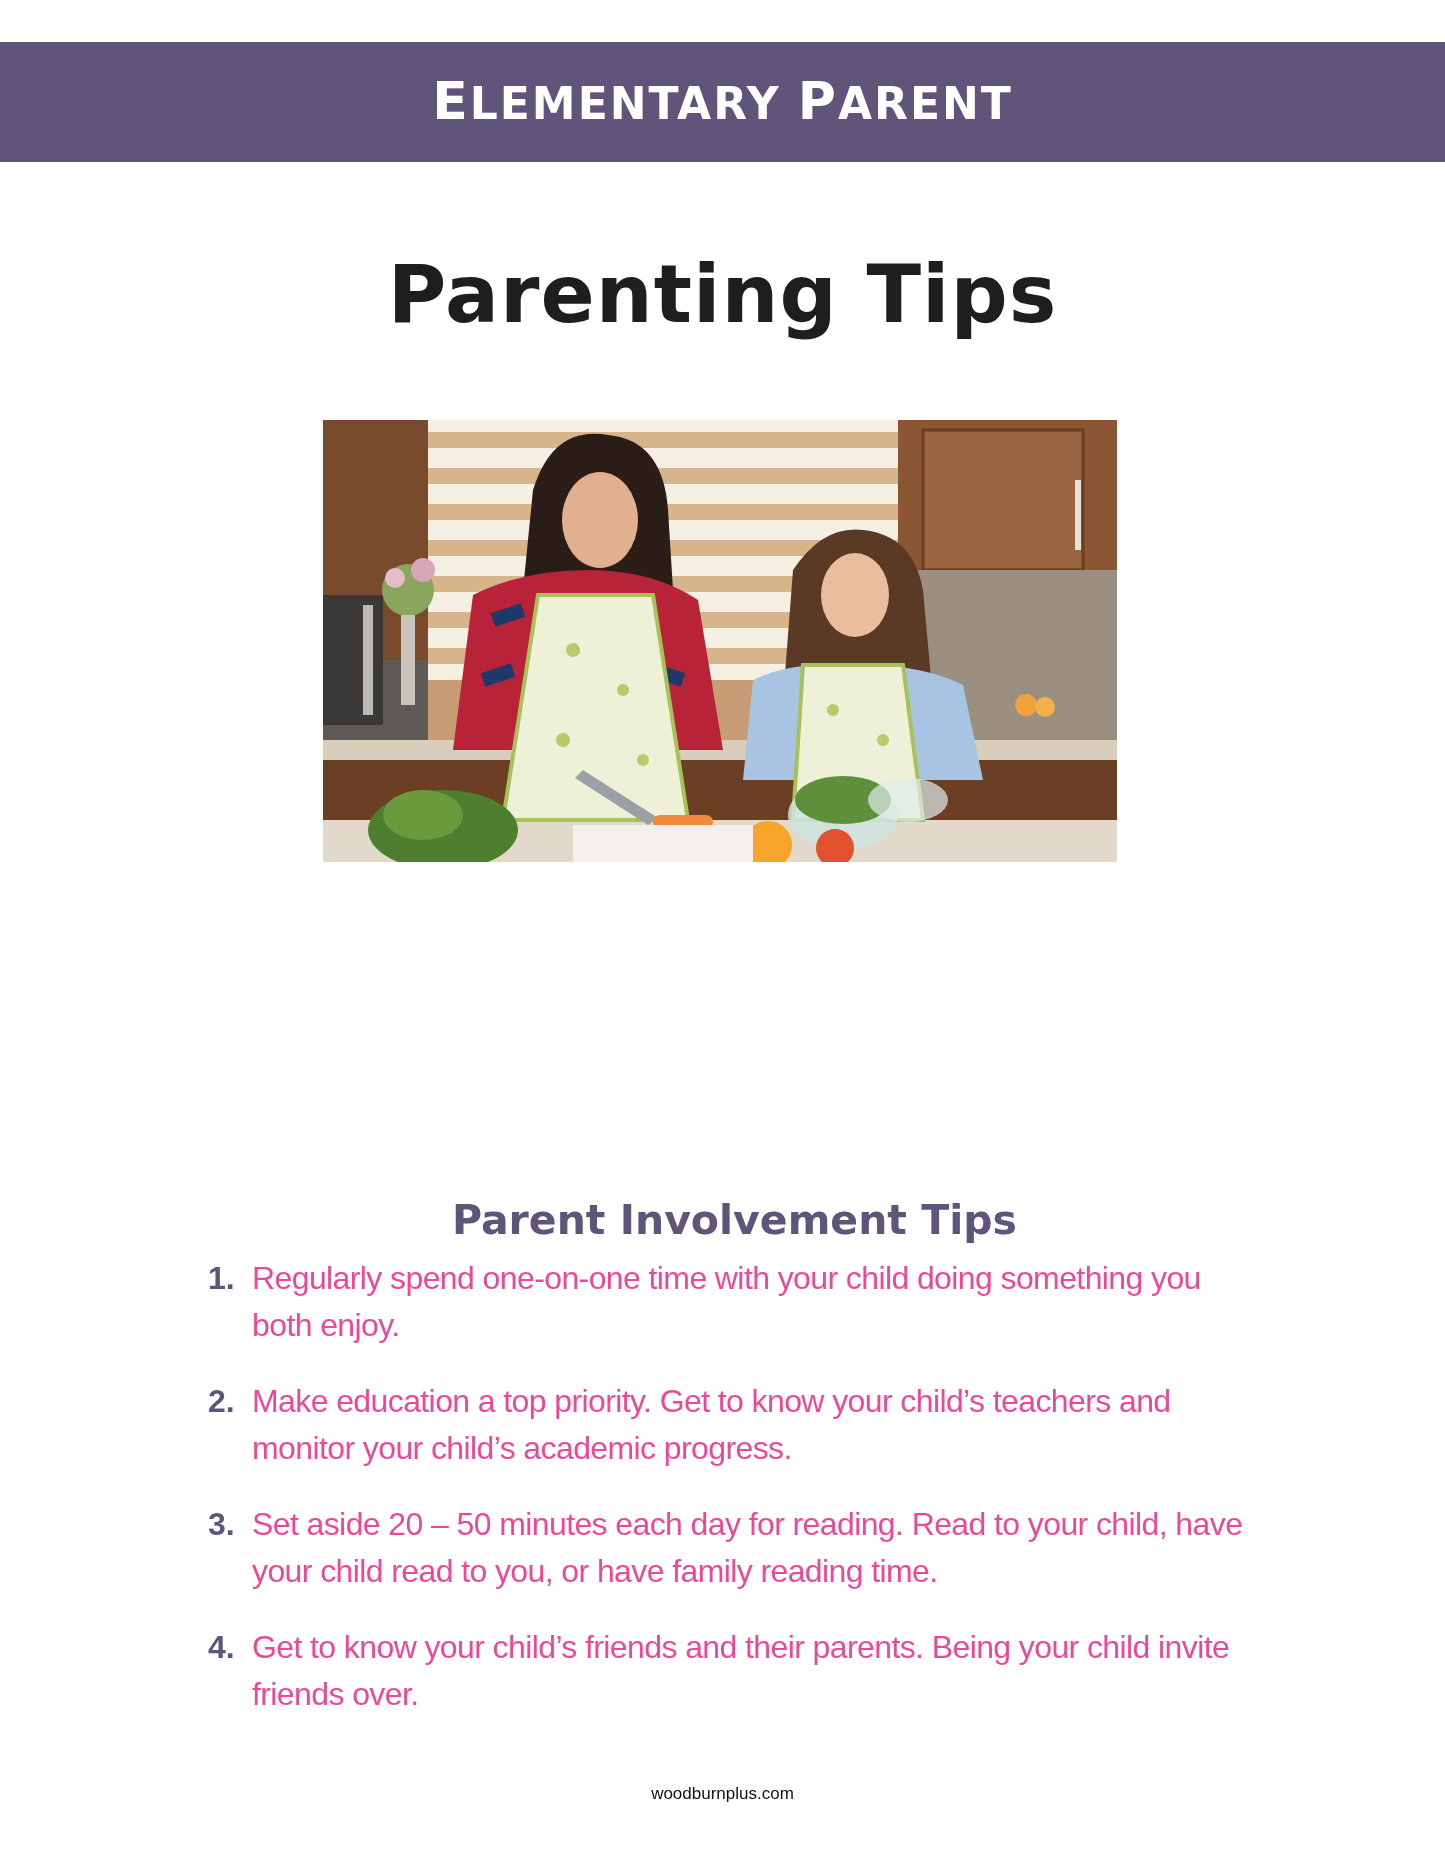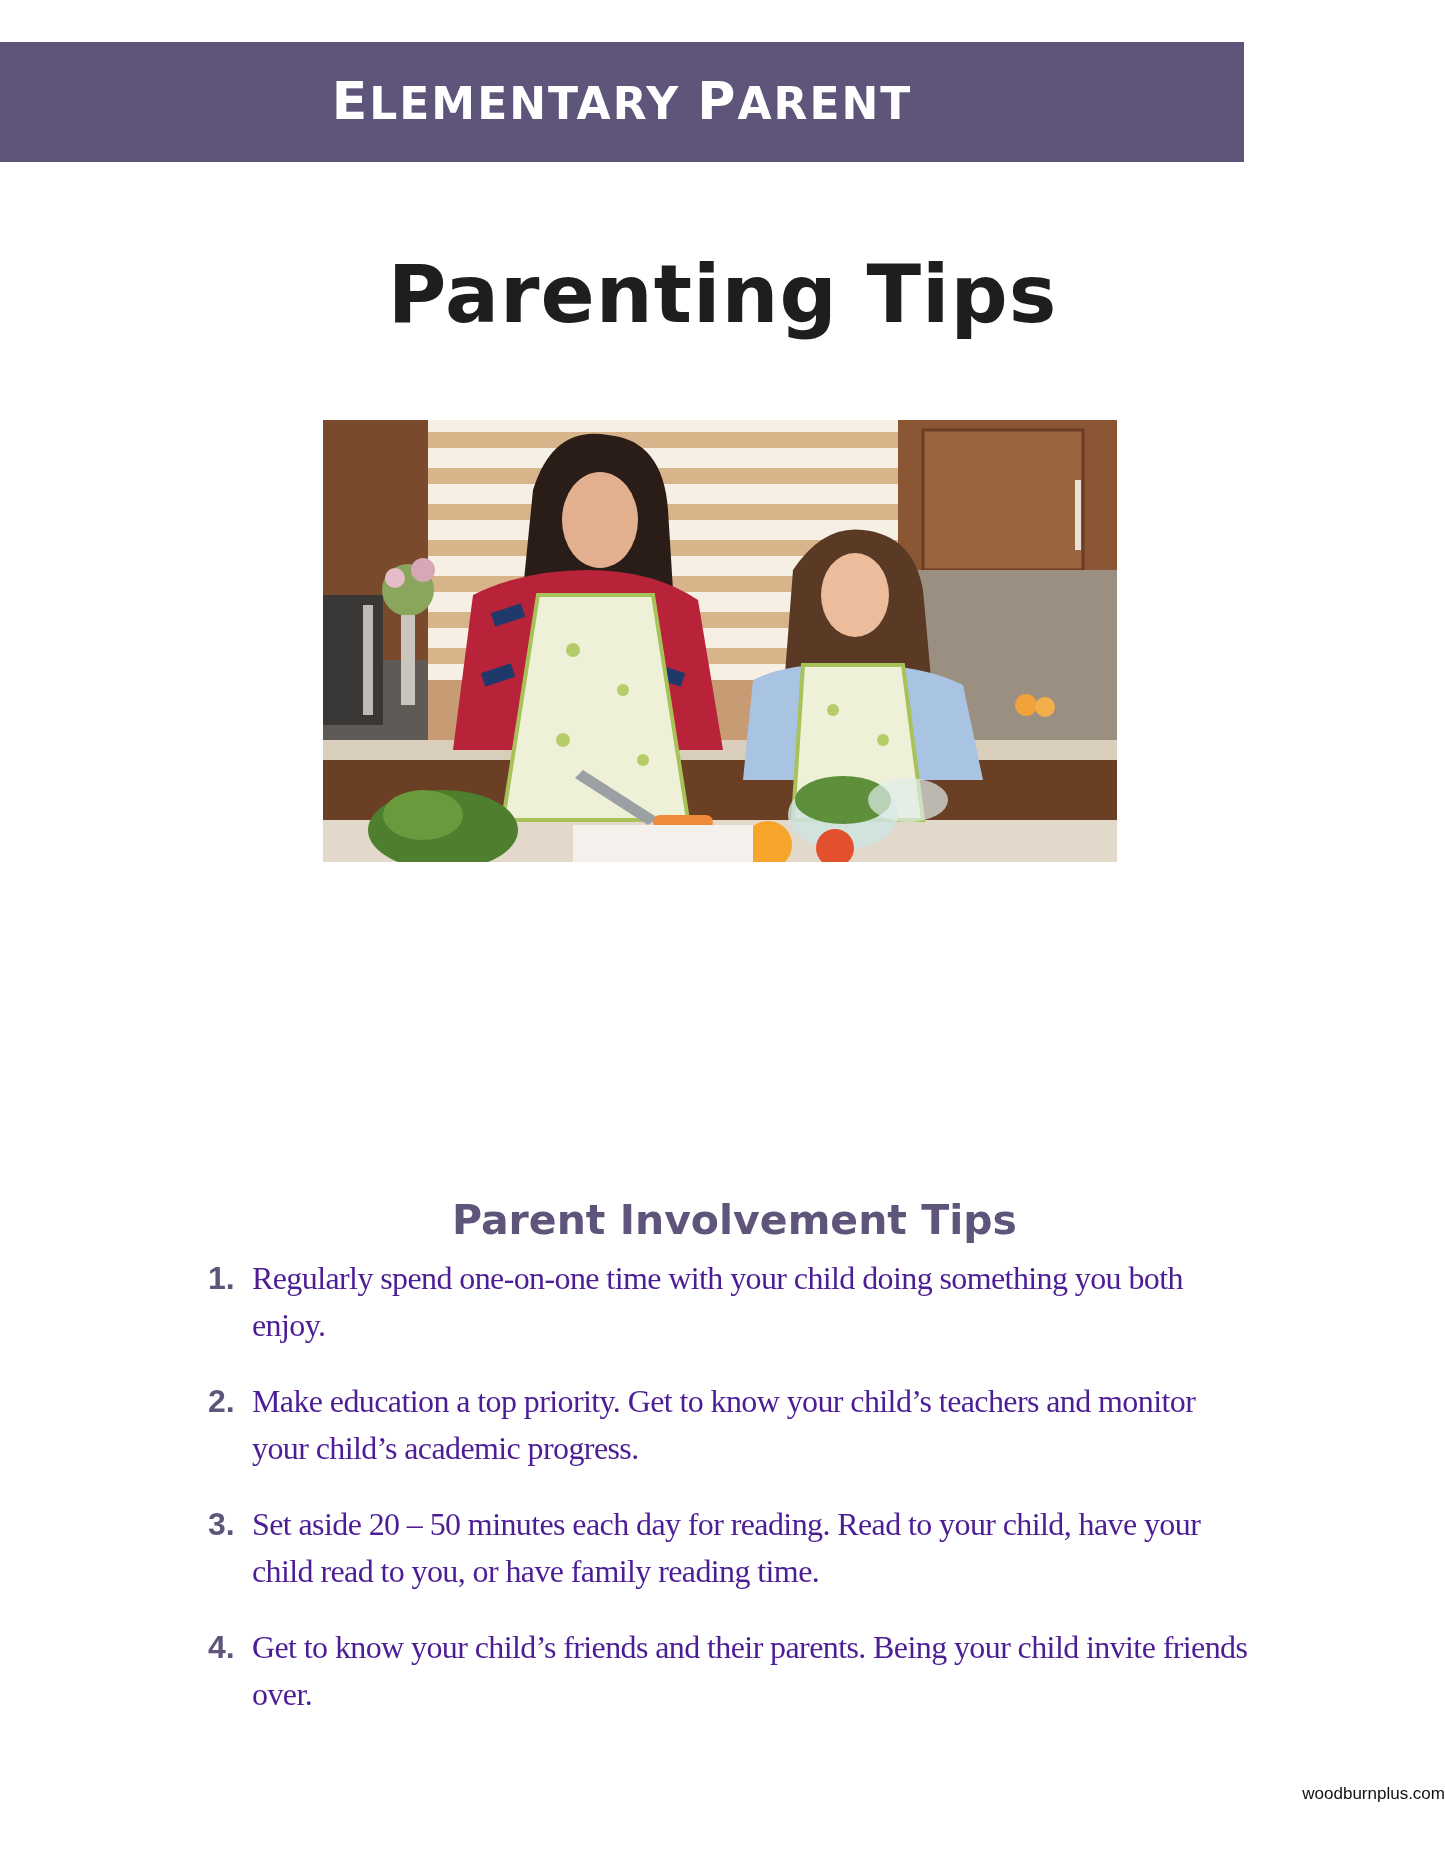--- a/index.html
+++ b/index.html
@@ -11,21 +11,21 @@
       width: 1445px;
       height: 1870px;
       position: relative;
       overflow: hidden;
       font-family: "Liberation Sans", sans-serif;
     }
     .banner {
       position: absolute;
       left: 0;
       top: 42px;
-      width: 1244px;
+      width: 1445px;
       height: 120px;
       background: #5f557b;
       display: flex;
       align-items: center;
       justify-content: center;
     }
     .banner-title {
       color: #ffffff;
       font-family: "DejaVu Sans", sans-serif;
       font-weight: bold;
@@ -102,32 +102,32 @@
     .tip-num {
       width: 44px;
       flex: 0 0 44px;
       color: #5f557b;
       font-family: "Liberation Sans", sans-serif;
       font-weight: bold;
       font-size: 32px;
       line-height: 47px;
     }
     .tip-text {
-      color: #4c1d95;
-      font-family: Liberation Serif, serif;
+      color: #ec4899;
+      font-family: Liberation Sans, sans-serif;
       font-size: 32px;
       line-height: 47px;
       letter-spacing: -0.6px;
     }
     .footer {
       position: absolute;
       left: 0;
       top: 1783px;
       width: 1445px;
-      text-align: right;
+      text-align: center;
       color: #111111;
       font-family: "Liberation Sans", sans-serif;
       font-size: 17px;
       line-height: 22px;
     }
   </style>
 </head>
 <body>
 
 <header class="banner">

